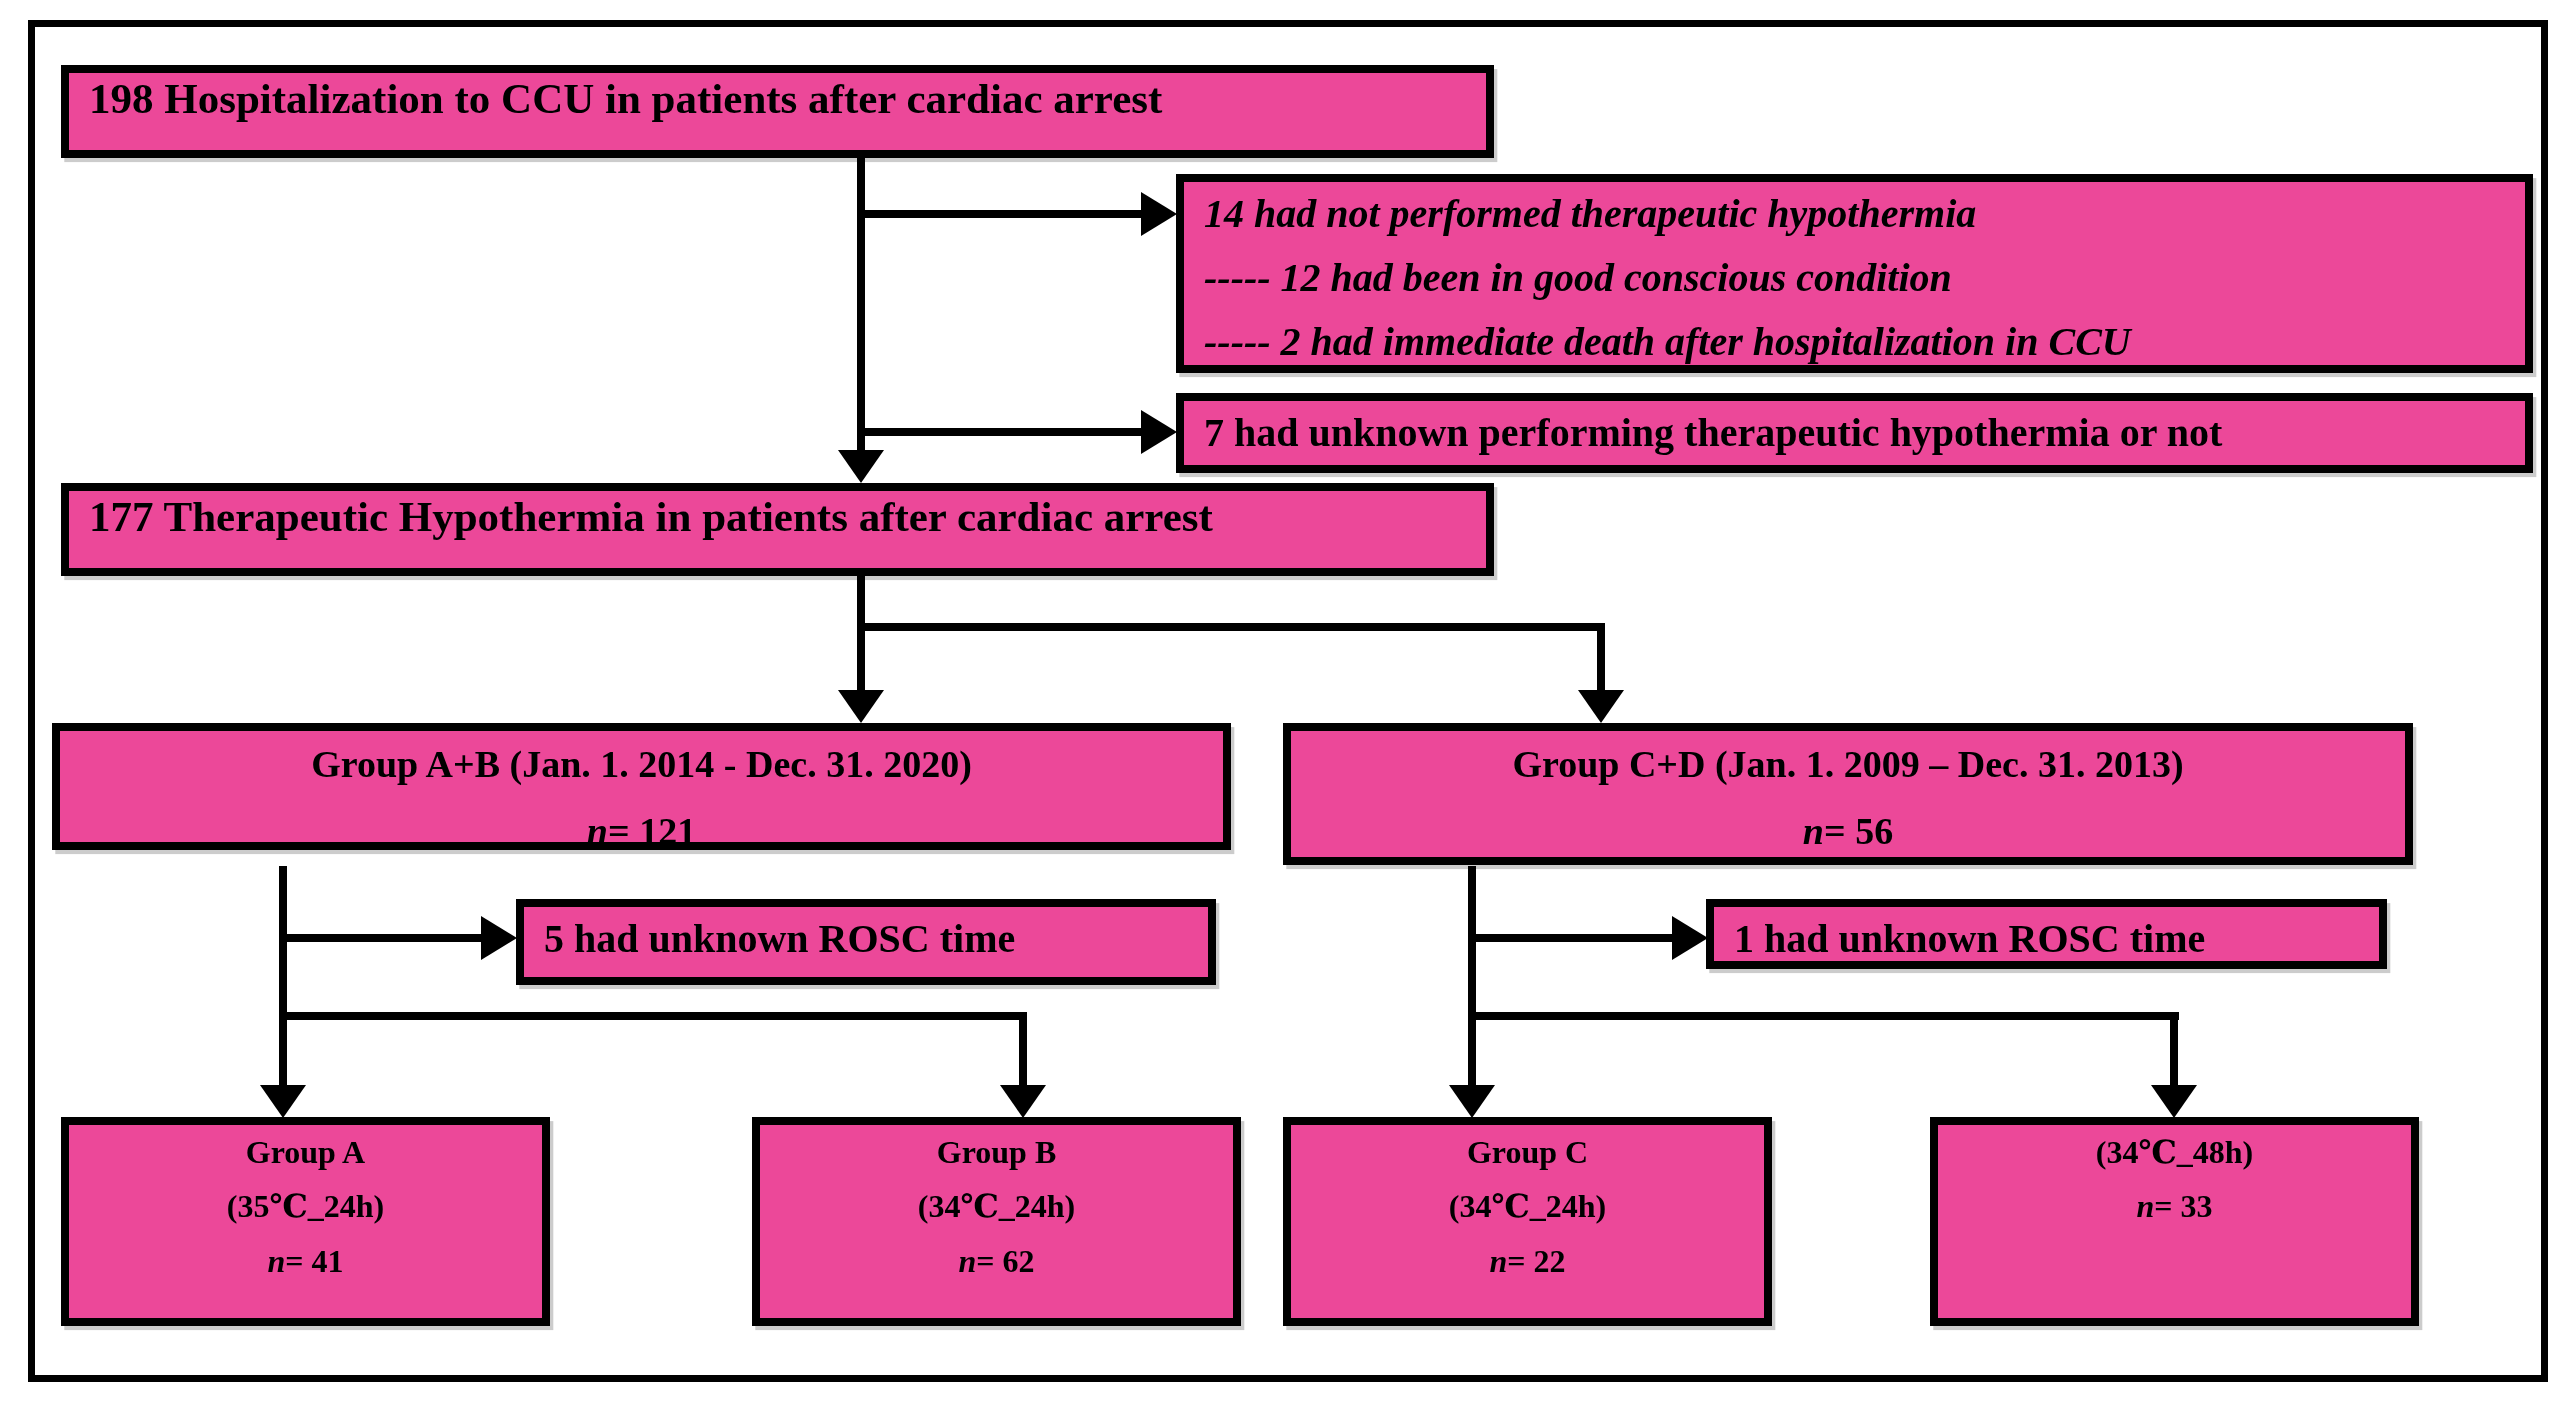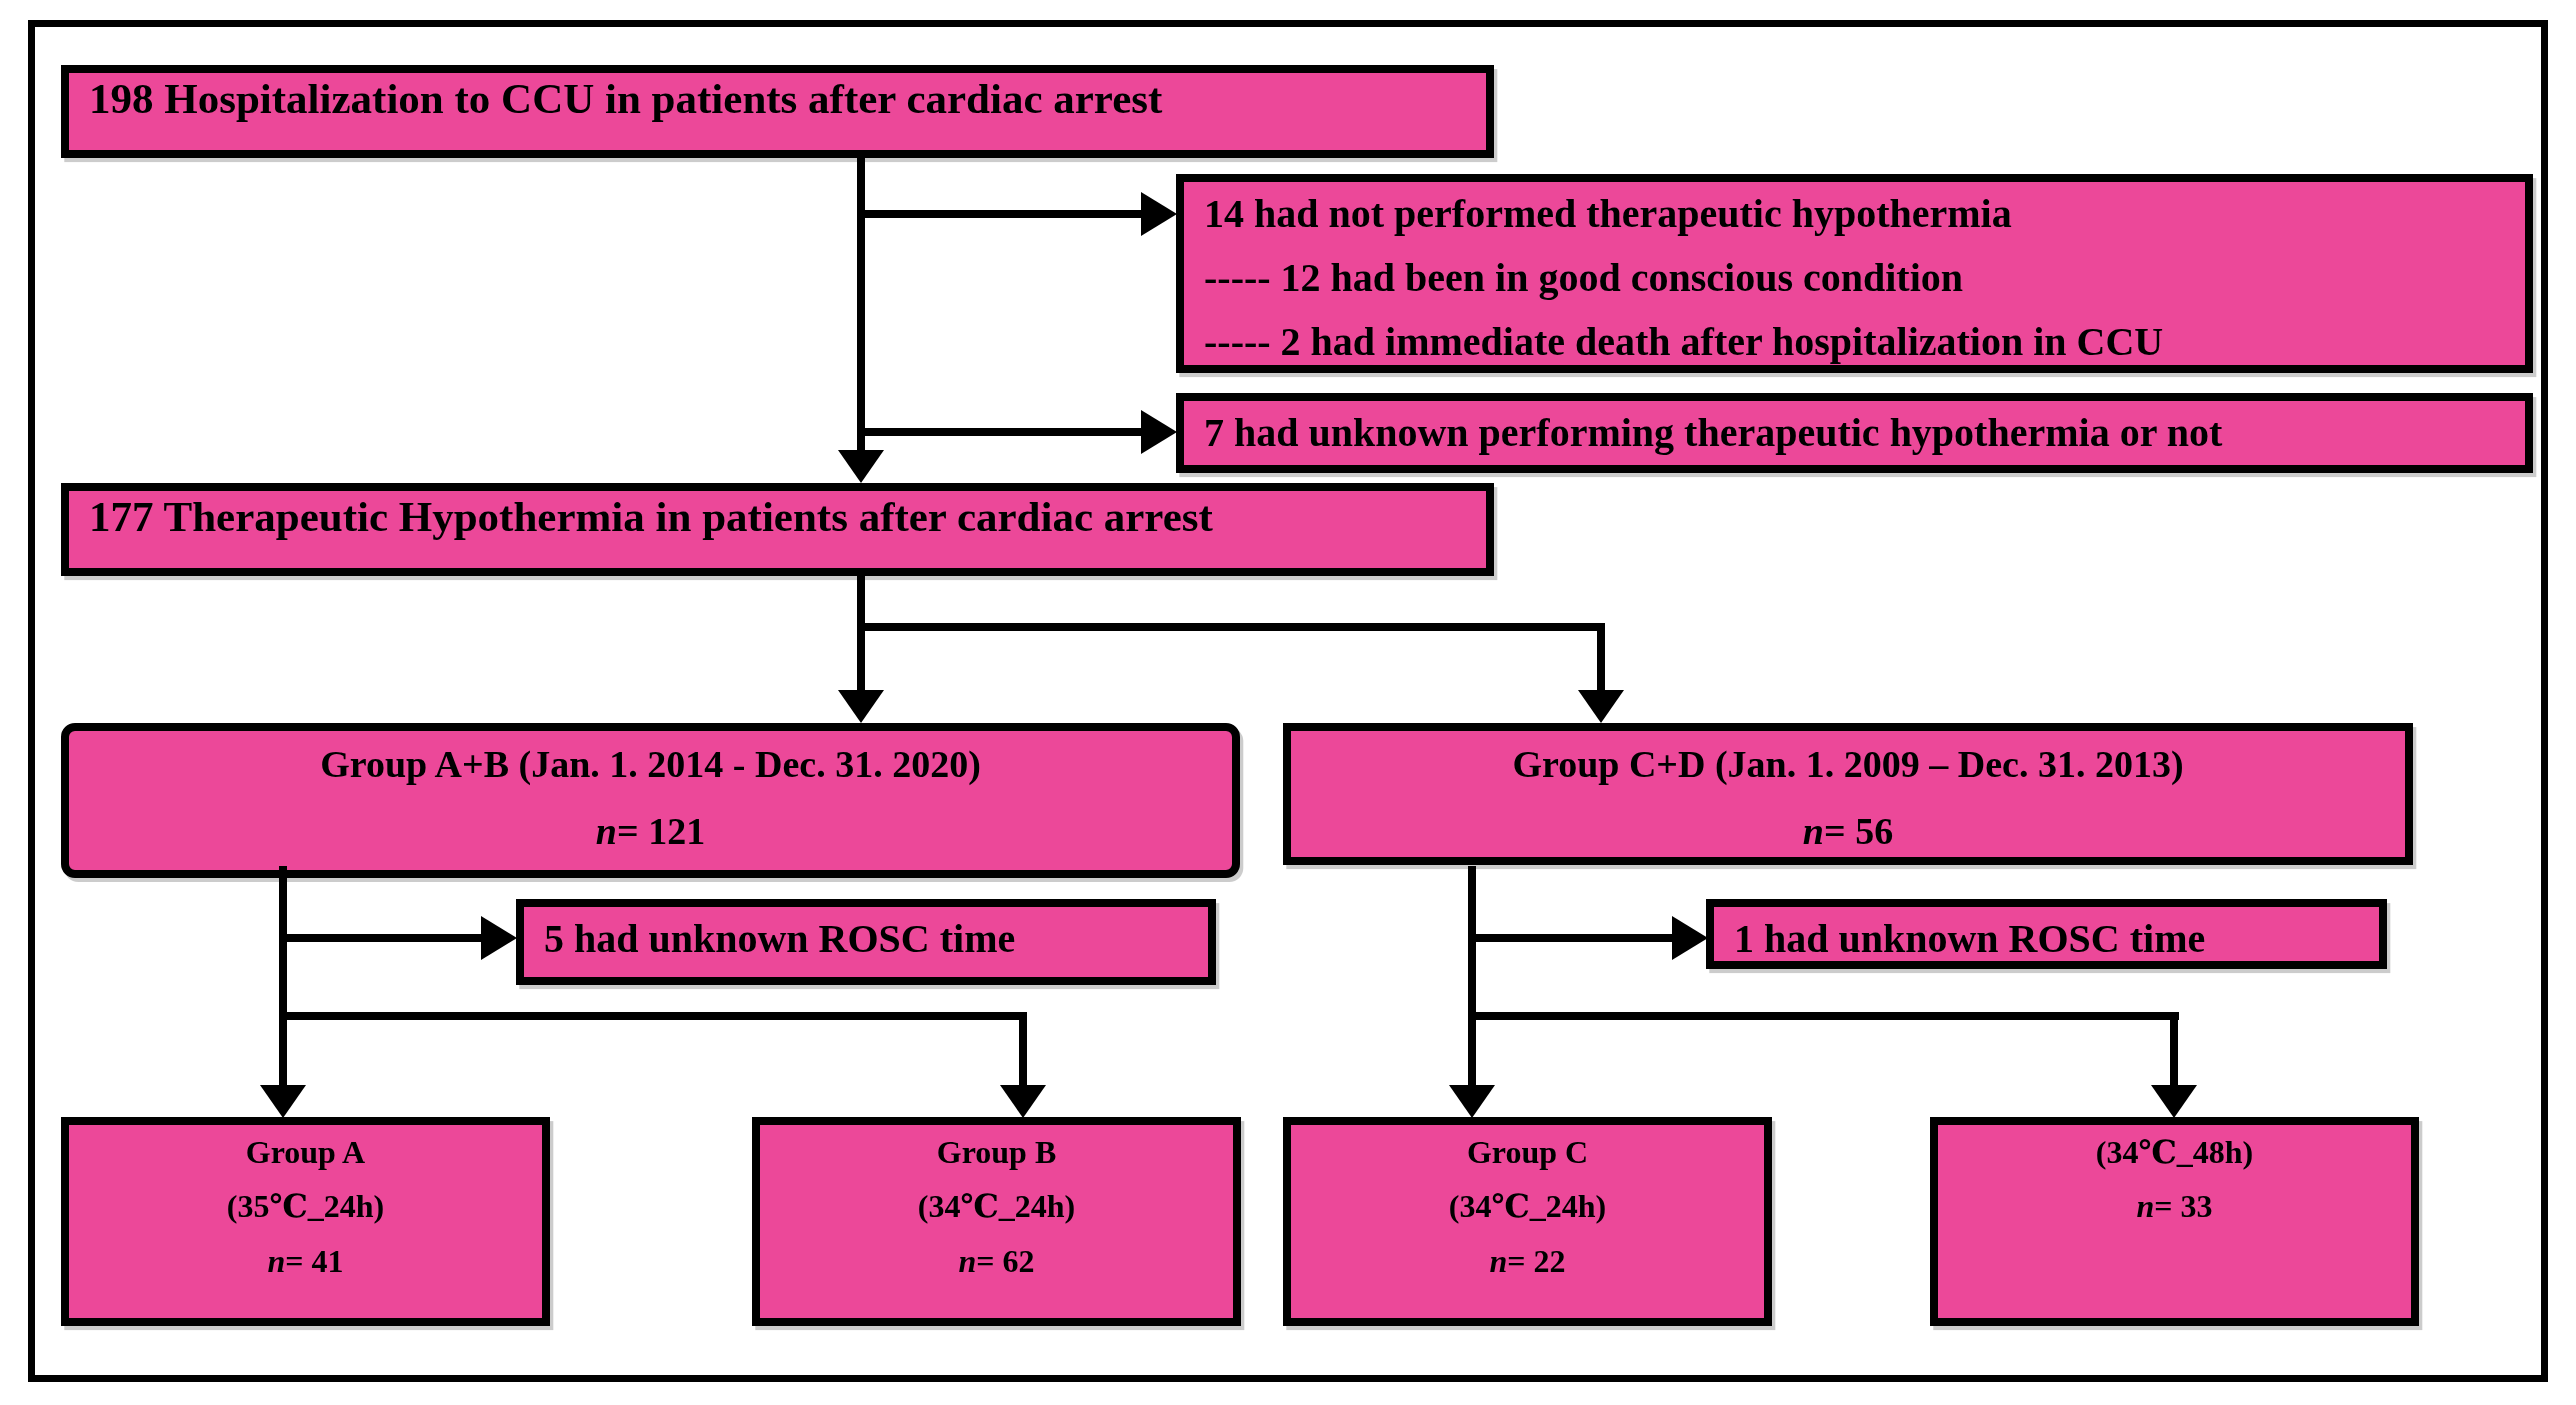--- a/index.html
+++ b/index.html
@@ -54,35 +54,35 @@
 <body>
 
 <div class="stage">
 
   <div class="frame" style="left:28px;top:20px;width:2506px;height:1348px;"></div>
 
   <div class="box fs-top" style="left:61px;top:65px;width:1433px;height:93px;">
     <span class="txt left-align">198 Hospitalization to CCU in patients after cardiac arrest</span>
   </div>
 
-  <div class="box fs-side" style="left:1176px;top:174px;width:1357px;height:199px;">
+  <div class="box fs-side" style="left:1176px;top:174px;width:1357px;height:199px;font-style:italic;">
     <span class="txt left-align">14 had not performed therapeutic hypothermia</span>
     <span class="txt left-align">----- 12 had been in good conscious condition</span>
     <span class="txt left-align">----- 2 had immediate death after hospitalization in CCU</span>
   </div>
 
   <div class="box fs-side" style="left:1176px;top:393px;width:1357px;height:80px;">
     <span class="txt left-align">7 had unknown performing therapeutic hypothermia or not</span>
   </div>
 
   <div class="box fs-top" style="left:61px;top:483px;width:1433px;height:93px;">
     <span class="txt left-align">177 Therapeutic Hypothermia in patients after cardiac arrest</span>
   </div>
 
-  <div class="box fs-mid center-align" style="left:61px;top:723px;width:1179px;height:155px;border-radius:14px;">
+  <div class="box fs-mid center-align" style="left:52px;top:723px;width:1179px;height:127px;">
     <span class="txt">Group A+B (Jan. 1. 2014 - Dec. 31. 2020)</span>
     <span class="txt"><i class="n-italic">n</i><span>= 121</span></span>
   </div>
 
   <div class="box fs-mid center-align" style="left:1283px;top:723px;width:1130px;height:142px;">
     <span class="txt">Group C+D (Jan. 1. 2009 – Dec. 31. 2013)</span>
     <span class="txt"><i class="n-italic">n</i><span>= 56</span></span>
   </div>
 
   <div class="box fs-side" style="left:516px;top:899px;width:700px;height:86px;">

